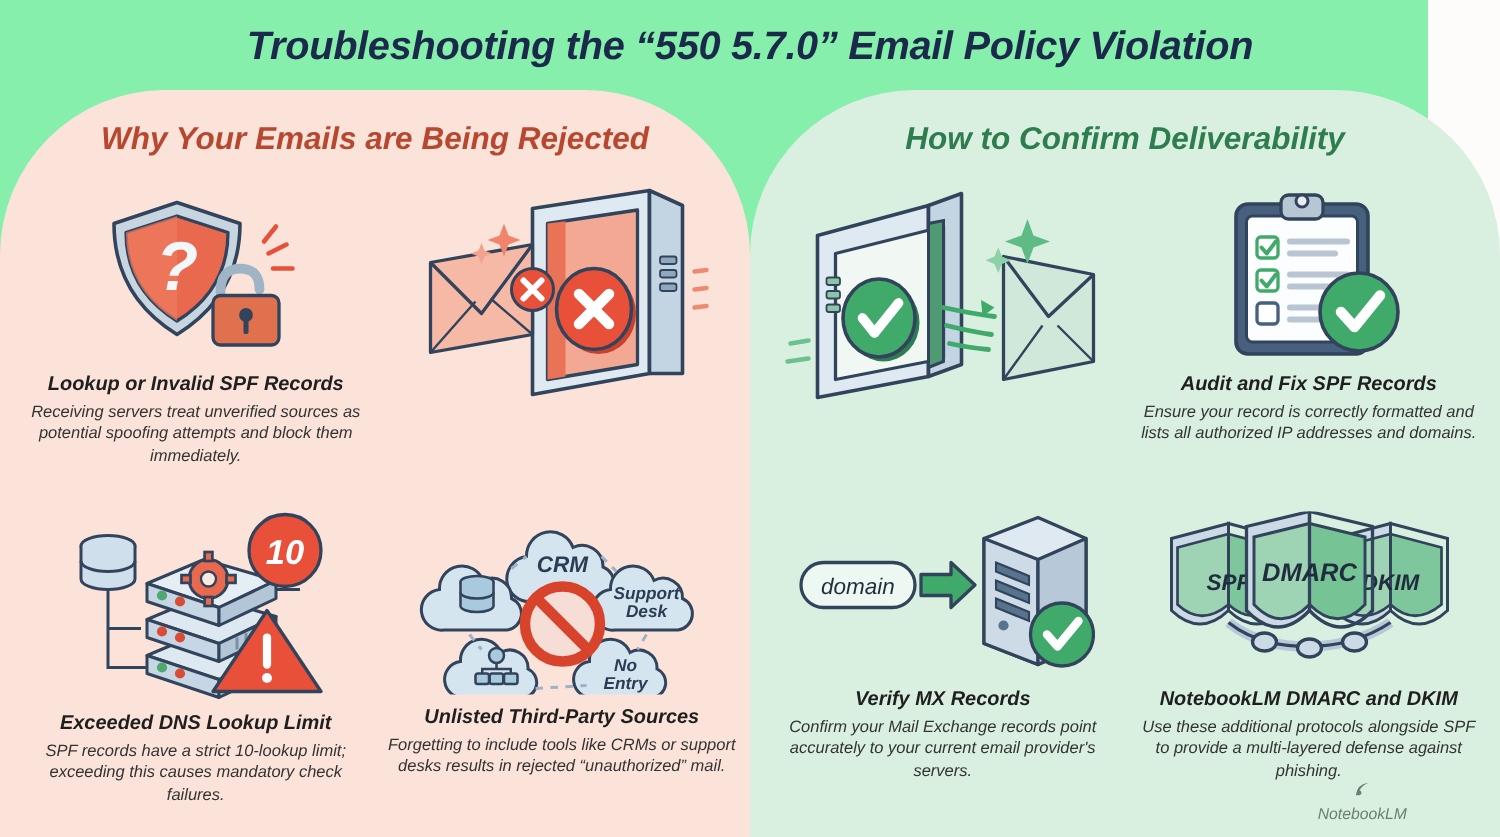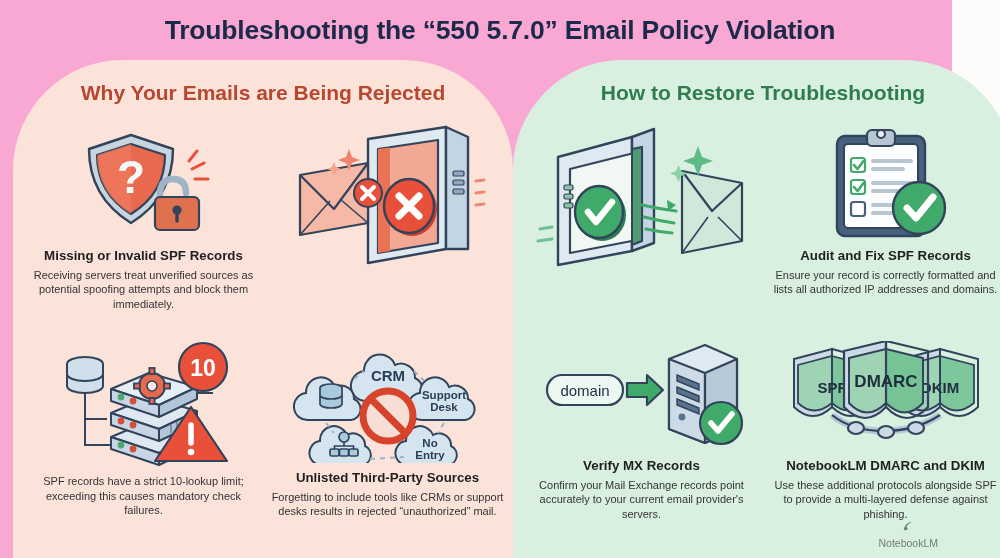--- a/index.html
+++ b/index.html
@@ -5,37 +5,38 @@
   * { box-sizing: border-box; margin: 0; padding: 0; }
   html, body {
     width: 1000px; height: 558px;
     font-family: "Liberation Sans", sans-serif;
     background: #fdfcfa;
     overflow: hidden;
   }
   #page {
     position: relative;
     width: 952px; height: 558px;
-    background: #f9a8d4;
+    background: #86efac;
+    font-style: italic;
   }
 
   
   .title-bar {
     position: absolute; top: 0; left: 0; width: 1000px; height: 60px;
     display: flex; align-items: center; justify-content: center;
   }
   .title {
     font-size: 26.5px; font-weight: 700; letter-spacing: -0.2px;
     color: #1b2a4a;
     font-family: "Liberation Sans", sans-serif;
   }
 
   
   .panel {
-    position: absolute; top: 60px; height: 498px; width: 500px; margin-left: 13px;
+    position: absolute; top: 60px; height: 498px; width: 500px;
   }
   .panel-left  { left: 0;   background: #fbe3da; border-radius: 110px 110px 0 0; }
   .panel-right { left: 500px; background: #d9f0e0; border-radius: 110px 110px 0 0; }
 
   .panel-inner { position: absolute; inset: 0; }
 
   .section-head {
     position: absolute; top: 21px; width: 100%;
     text-align: center; font-size: 21px; font-weight: 700;
   }
@@ -104,21 +105,21 @@
             <rect x="86" y="74" width="44" height="33" rx="5" fill="#e0714f" stroke="#32445c" stroke-width="2.2"></rect>
             <circle cx="108" cy="87" r="4.6" fill="#32445c"></circle>
             <path d="M108 90 l0 8" stroke="#32445c" stroke-width="3.4" stroke-linecap="round"></path>
             <g stroke="#e8503a" stroke-width="3" stroke-linecap="round">
               <path d="M123 46 l12 -6"></path>
                 <path d="M126 56 l13 0"></path>
                 <path d="M120 38 l8 -10"></path>
             </g>
           </svg>
         </div>
-        <div class="card-title">Missing or Invalid SPF Records</div>
+        <div class="card-title">Lookup or Invalid SPF Records</div>
         <div class="card-body">Receiving servers treat unverified sources as potential spoofing attempts and block them immediately.</div>
       </div>
 
       <div class="card c-door">
         <div class="card-art" style="width:200px;height:150px">
           <svg width="196" height="148" viewBox="0 0 196 148">
 
             <path d="M78 16 L156 4 L156 126 L78 140 Z" fill="#dfe9f1" stroke="#32445c" stroke-width="2.4" stroke-linejoin="round"></path>
             <path d="M156 4 L178 14 L178 126 L156 126 Z" fill="#c3d4e2" stroke="#32445c" stroke-width="2.4" stroke-linejoin="round"></path>
             <path d="M88 26 L148 17 L148 120 L88 130 Z" fill="#f3a893" stroke="#32445c" stroke-width="2.2" stroke-linejoin="round"></path>
@@ -208,20 +209,21 @@
 
             <path d="M146 52 h16" fill="none" stroke="#32445c" stroke-width="2"></path>
             <circle cx="152" cy="26" r="24" fill="#e8503a" stroke="#32445c" stroke-width="2.2"></circle>
             <text x="152" y="35" text-anchor="middle" font-family="Liberation Sans, sans-serif" font-size="23" font-weight="700" fill="#fff">10</text>
 
             <path d="M140 66 L176 120 L104 120 Z" fill="#e8503a" stroke="#32445c" stroke-width="2.2" stroke-linejoin="round"></path>
             <path d="M140 84 l0 18" stroke="#fff" stroke-width="5.5" stroke-linecap="round"></path>
             <circle cx="140" cy="111" r="3.3" fill="#fff"></circle>
           </svg>
         </div>
+        <div class="card-title">Exceeded DNS Lookup Limit</div>
         <div class="card-body">SPF records have a strict 10-lookup limit; exceeding this causes mandatory check failures.</div>
       </div>
 
       <div class="card c-cloud">
         <div class="card-art" style="width:195px;height:128px">
           <svg width="192" height="126" viewBox="0 0 192 126">
             <g stroke="#32445c" stroke-width="2" fill="#d4e5f0">
 
               <path d="M72 34 a16 16 0 0 1 31 -6 a14 14 0 0 1 20 13 a12 12 0 0 1 -3 23 h-44 a14 14 0 0 1 -4 -30 Z"></path>
 
@@ -266,21 +268,21 @@
           </svg>
         </div>
         <div class="card-title">Unlisted Third-Party Sources</div>
         <div class="card-body">Forgetting to include tools like CRMs or support desks results in rejected “unauthorized” mail.</div>
       </div>
     </div>
   </div>
 
   <div class="panel panel-right">
     <div class="panel-inner">
-      <div class="section-head right">How to Restore Troubleshooting</div>
+      <div class="section-head right">How to Confirm Deliverability</div>
 
       <div class="card c-open">
         <div class="card-art" style="width:215px;height:150px">
           <svg width="212" height="148" viewBox="0 0 212 148">
 
             <path d="M22 34 L96 14 L96 128 L22 142 Z" fill="#dfe9f1" stroke="#32445c" stroke-width="2.4" stroke-linejoin="round"></path>
             <path d="M96 14 L118 6 L118 120 L96 128 Z" fill="#c3d4e2" stroke="#32445c" stroke-width="2.4" stroke-linejoin="round"></path>
             <path d="M34 46 L106 28 L106 116 L34 130 Z" fill="#f1f7f3" stroke="#32445c" stroke-width="2.2" stroke-linejoin="round"></path>
             <path d="M96 26 L106 24 L106 118 L96 122 Z" fill="#4f9a72" stroke="#32445c" stroke-width="2"></path>
             <g fill="#8dc6a5" stroke="#32445c" stroke-width="1.2">

